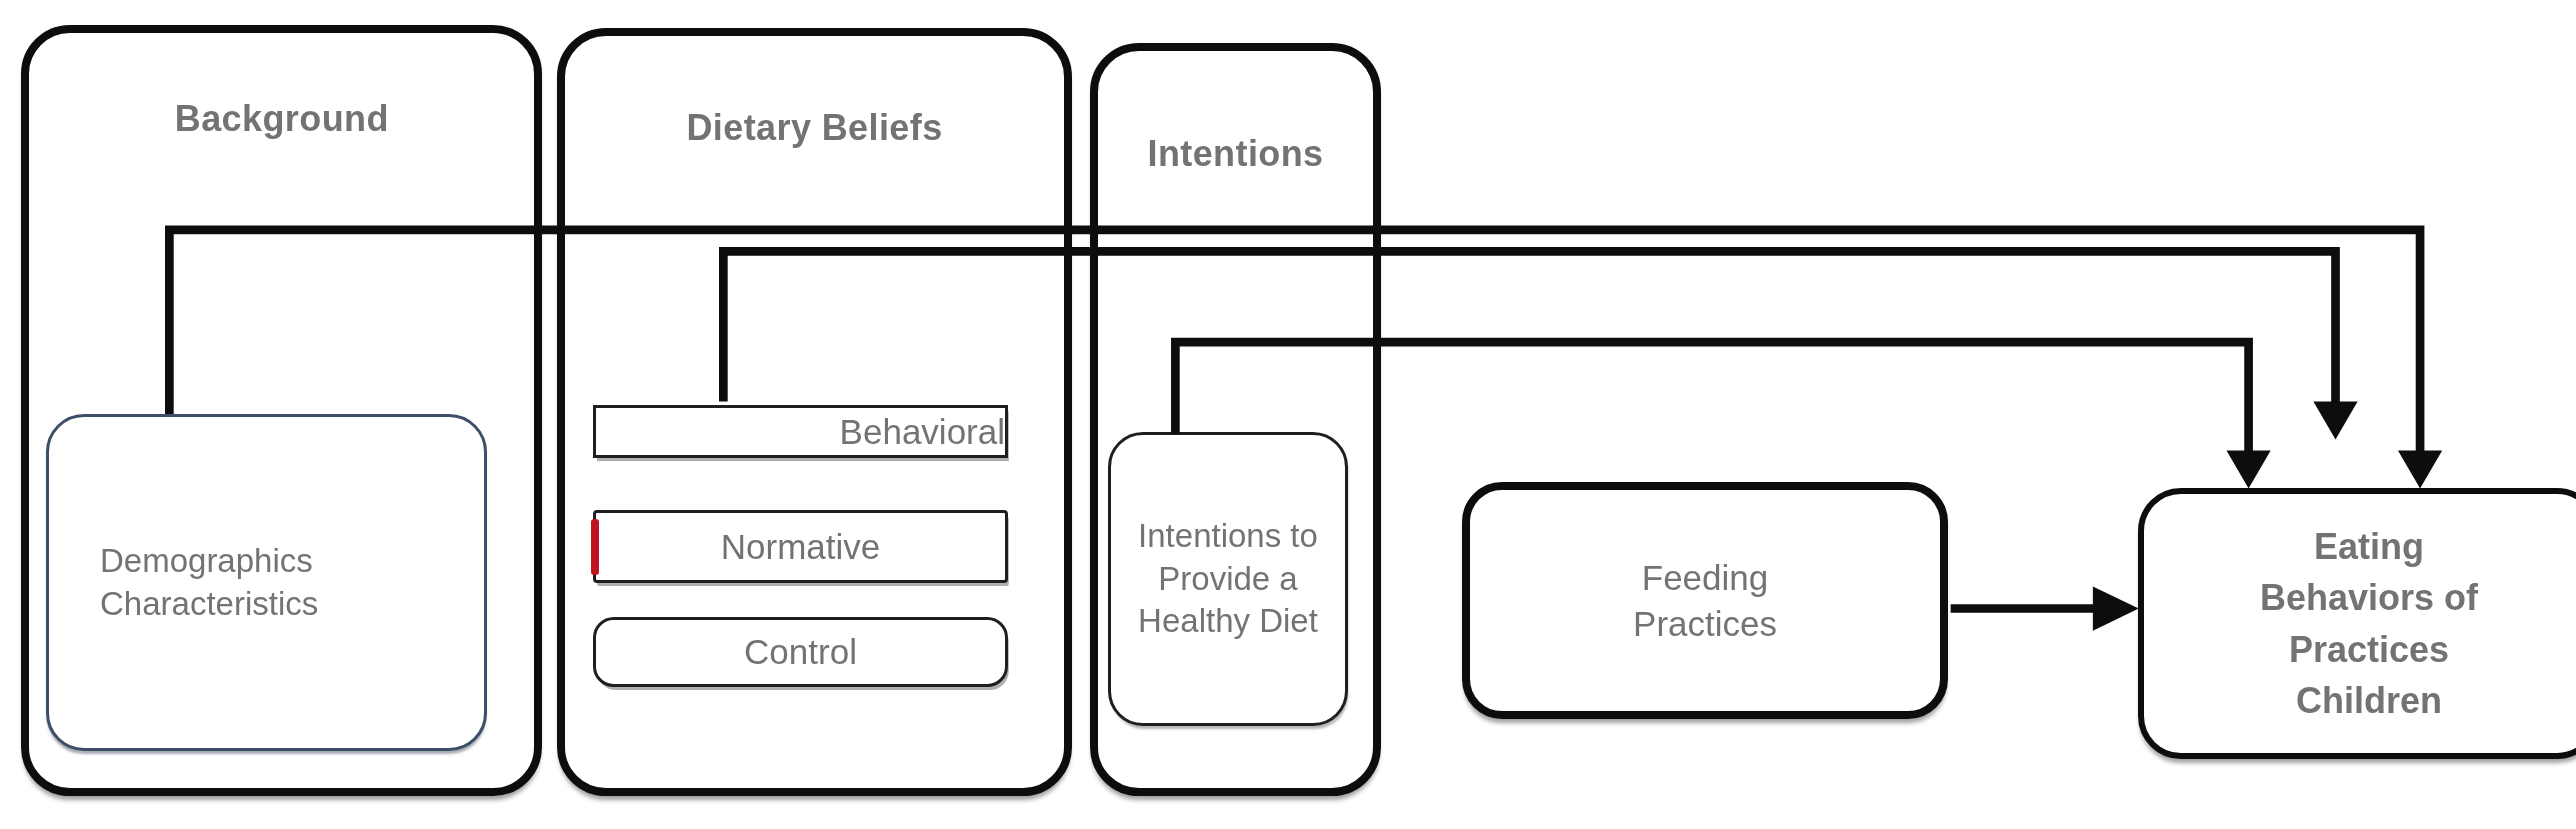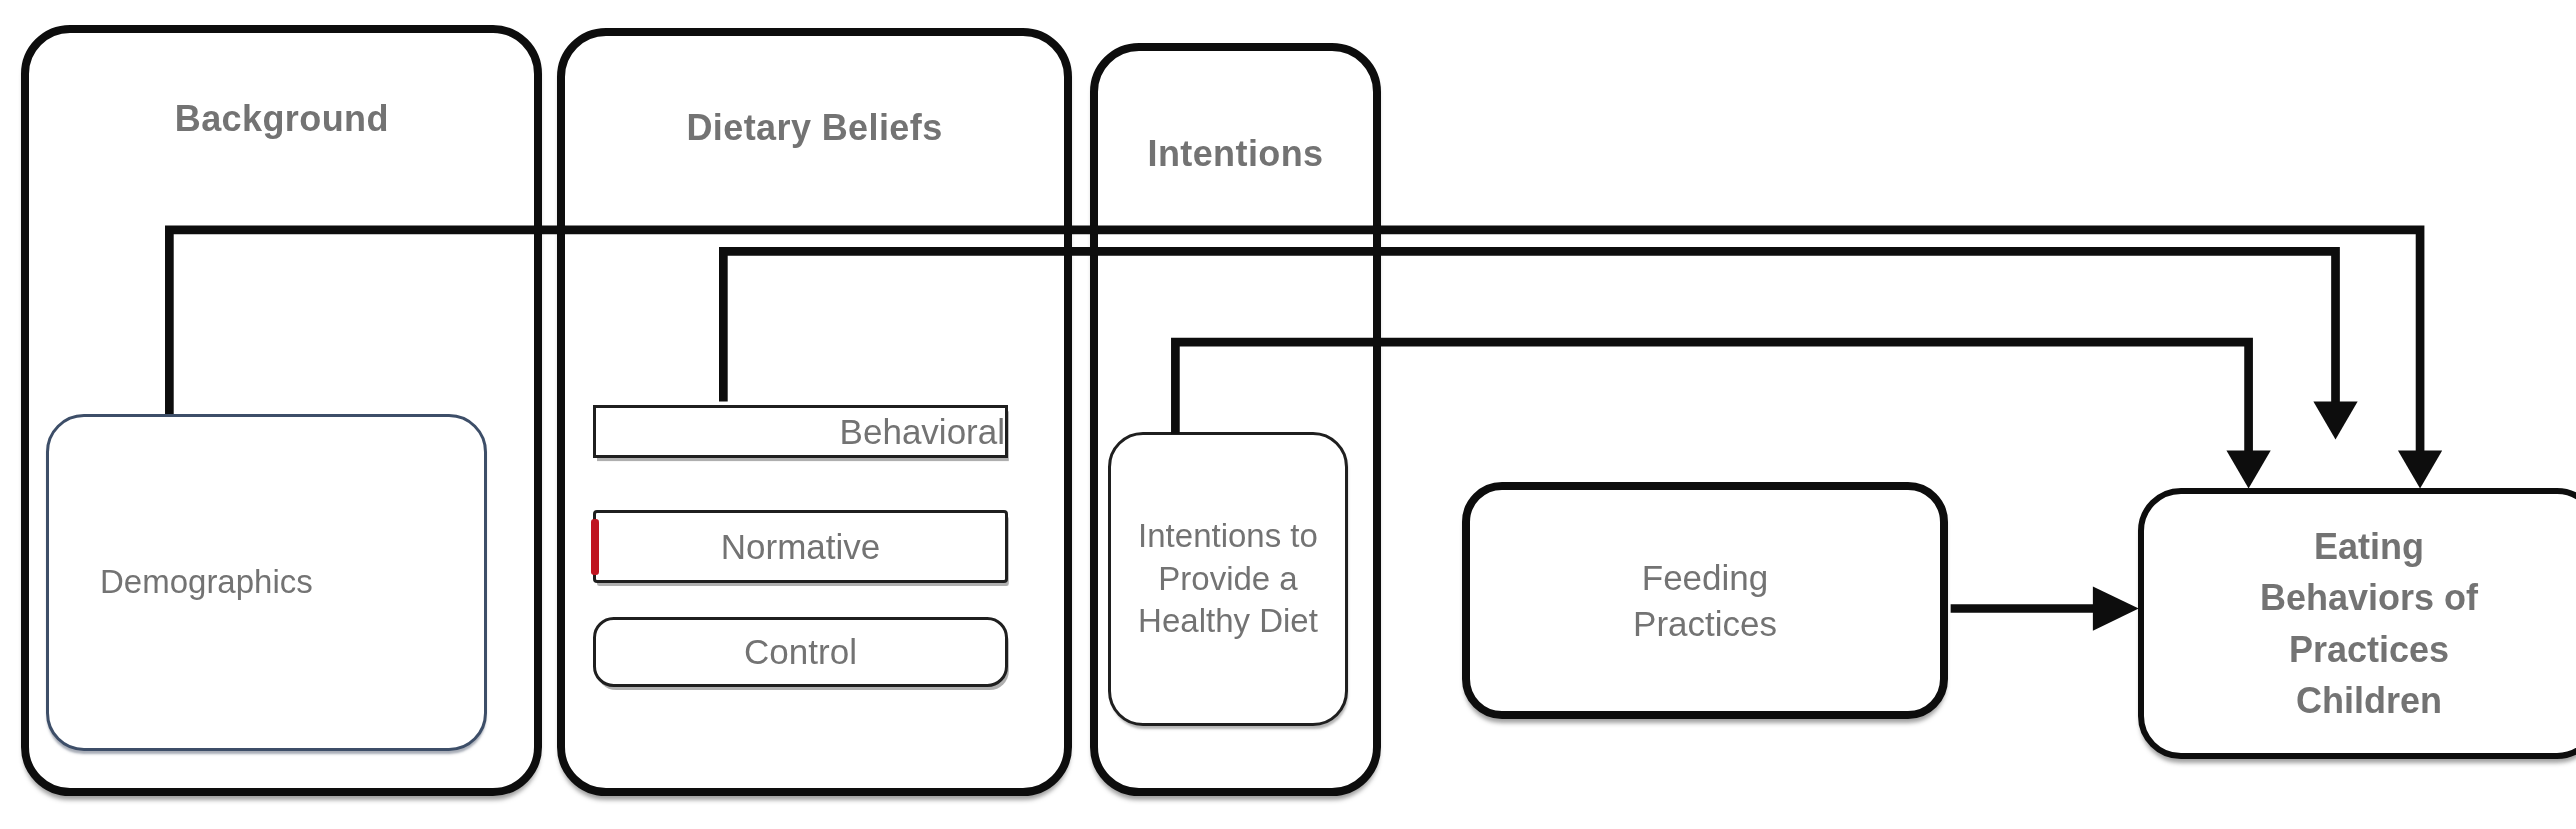--- a/index.html
+++ b/index.html
@@ -105,20 +105,21 @@
     <div class="title">Dietary Beliefs</div>
   </section>
 
   <section class="container" id="c-intentions">
     <div class="title">Intentions</div>
   </section>
 
   <div class="node" id="n-demographics">
     <span style="width:261px">
       <span class="ln">Demographics</span>
+      <span class="ln">Characteristics</span>
     </span>
   </div>
 
   <div class="node belief" id="n-behavioral">
     <span>Behavioral</span>
   </div>
   <div class="node belief" id="n-normative">
     <span class="red-tick"></span>
     <span>Normative</span>
   </div>

